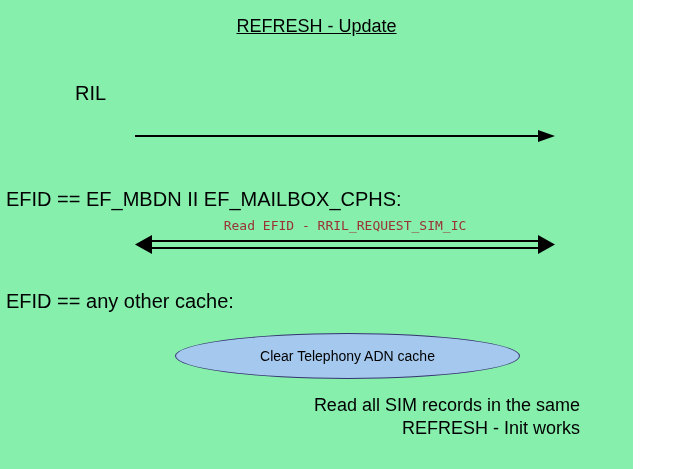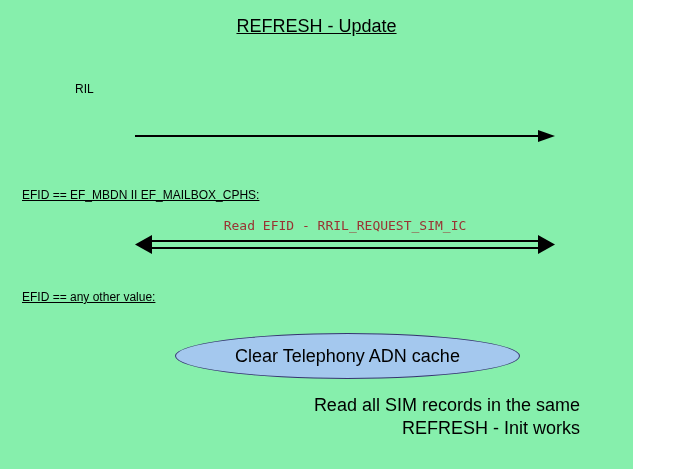--- a/index.html
+++ b/index.html
@@ -19,21 +19,21 @@
     position: absolute;
     top: 16px;
     left: 0;
     width: 100%;
     text-align: center;
     font-size: 18px;
     text-decoration: underline;
   }
   .actor {
     position: absolute;
-    font-size: 12px;
+    font-size: 20px;
   }
   .actor-left  { left: 75px;  top: 82px; }
   .actor-right { left: 556px; top: 82px; }
 
   .msg {
     position: absolute;
     width: 420px;
     left: 135px;
   }
   .msg-label {
@@ -45,41 +45,40 @@
     margin-bottom: 1px;
     white-space: nowrap;
   }
   .msg-svg { display: block; }
 
   .msg1 { top: 129px; }
   .msg2 { top: 218px; }
 
   .condition {
     position: absolute;
-    left: 22px;
-    font-size: 12px;
+    left: 6px;
+    font-size: 20px;
     white-space: nowrap;
-    text-decoration: underline;
   }
   .condition-1 { top: 188px; }
   .condition-2 { top: 290px; }
 
   .ellipse {
     position: absolute;
     left: 175px;
     top: 333px;
     width: 345px;
     height: 46px;
     background: #A4C8EE;
     border: 1px solid #35356F;
     border-radius: 50%;
     display: flex;
     align-items: center;
     justify-content: center;
-    font-size: 18px;
+    font-size: 14px;
     box-sizing: border-box;
   }
   .note {
     position: absolute;
     left: 130px;
     top: 394px;
     width: 450px;
     text-align: right;
     font-size: 18px;
     line-height: 23px;
@@ -107,21 +106,21 @@
   <div class="msg msg2">
     <div class="msg-label">Read EFID - RRIL_REQUEST_SIM_IC</div>
     <svg class="msg-svg" width="420" height="22" viewBox="0 0 420 22">
       <line x1="14" y1="7" x2="406" y2="7" stroke="#000000" stroke-width="2"></line>
       <line x1="14" y1="14" x2="406" y2="14" stroke="#000000" stroke-width="2"></line>
       <polygon points="17,1 0,10.5 17,20" fill="#000000"></polygon>
       <polygon points="403,1 420,10.5 403,20" fill="#000000"></polygon>
     </svg>
   </div>
 
-  <div class="condition condition-2">EFID == any other value:</div>
+  <div class="condition condition-2">EFID == any other cache:</div>
 
   <div class="ellipse">
     <span>Clear Telephony ADN cache</span>
   </div>
 
   <div class="note">
     <div>Read all SIM records in the same</div>
     <div>REFRESH - Init works</div>
   </div>
 

